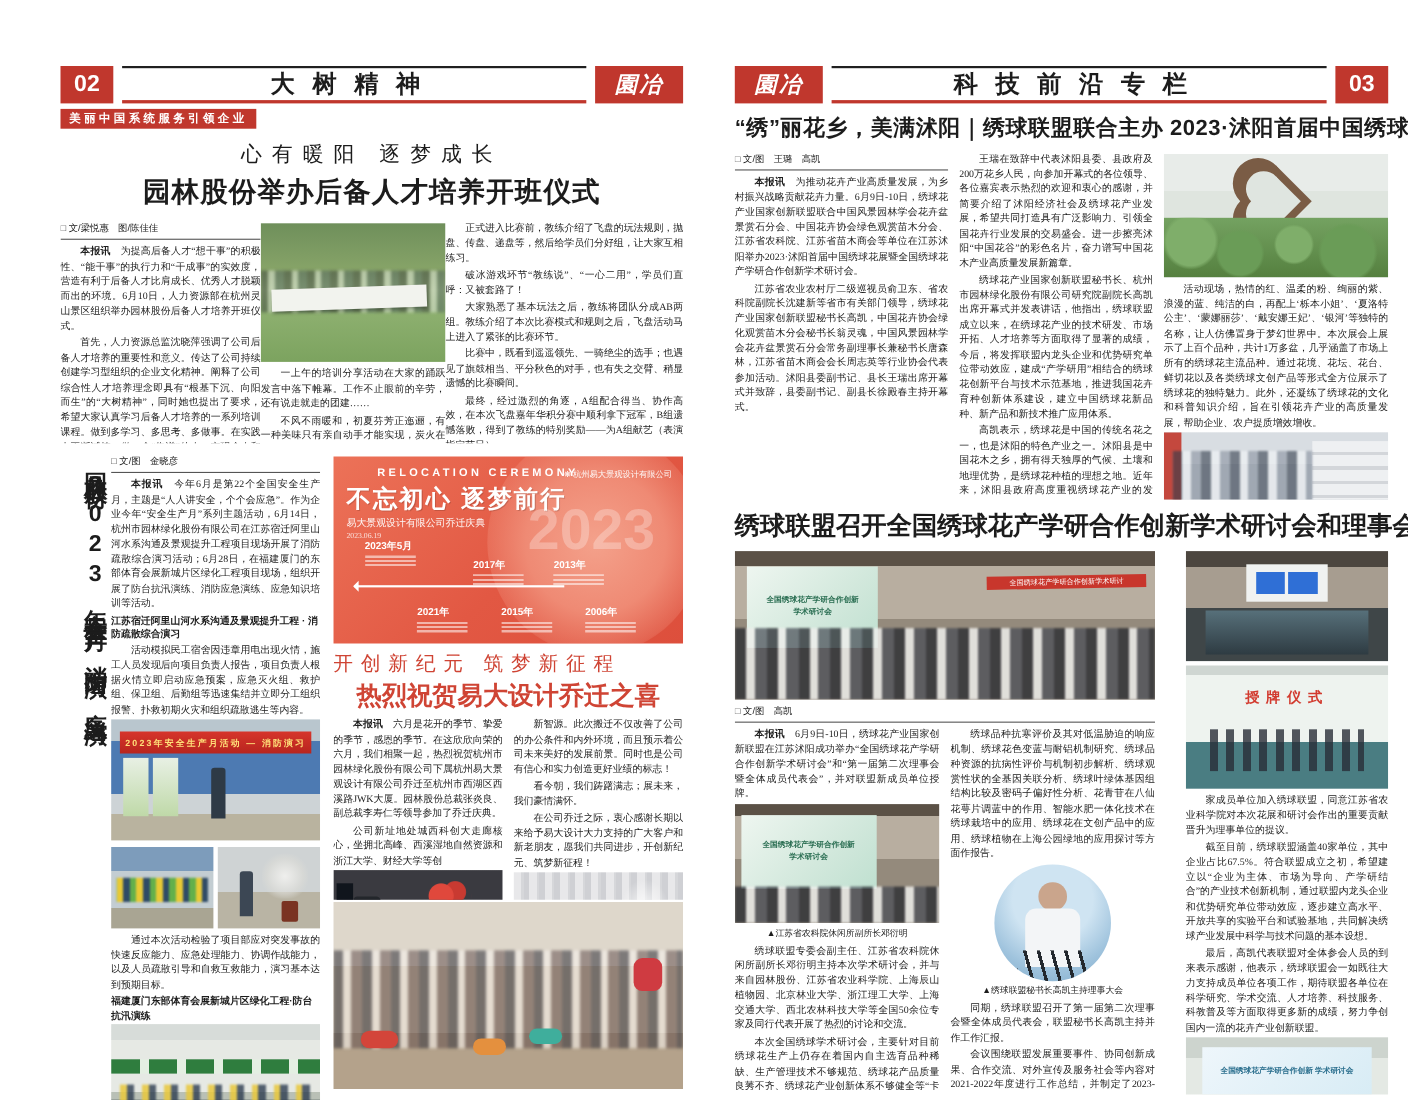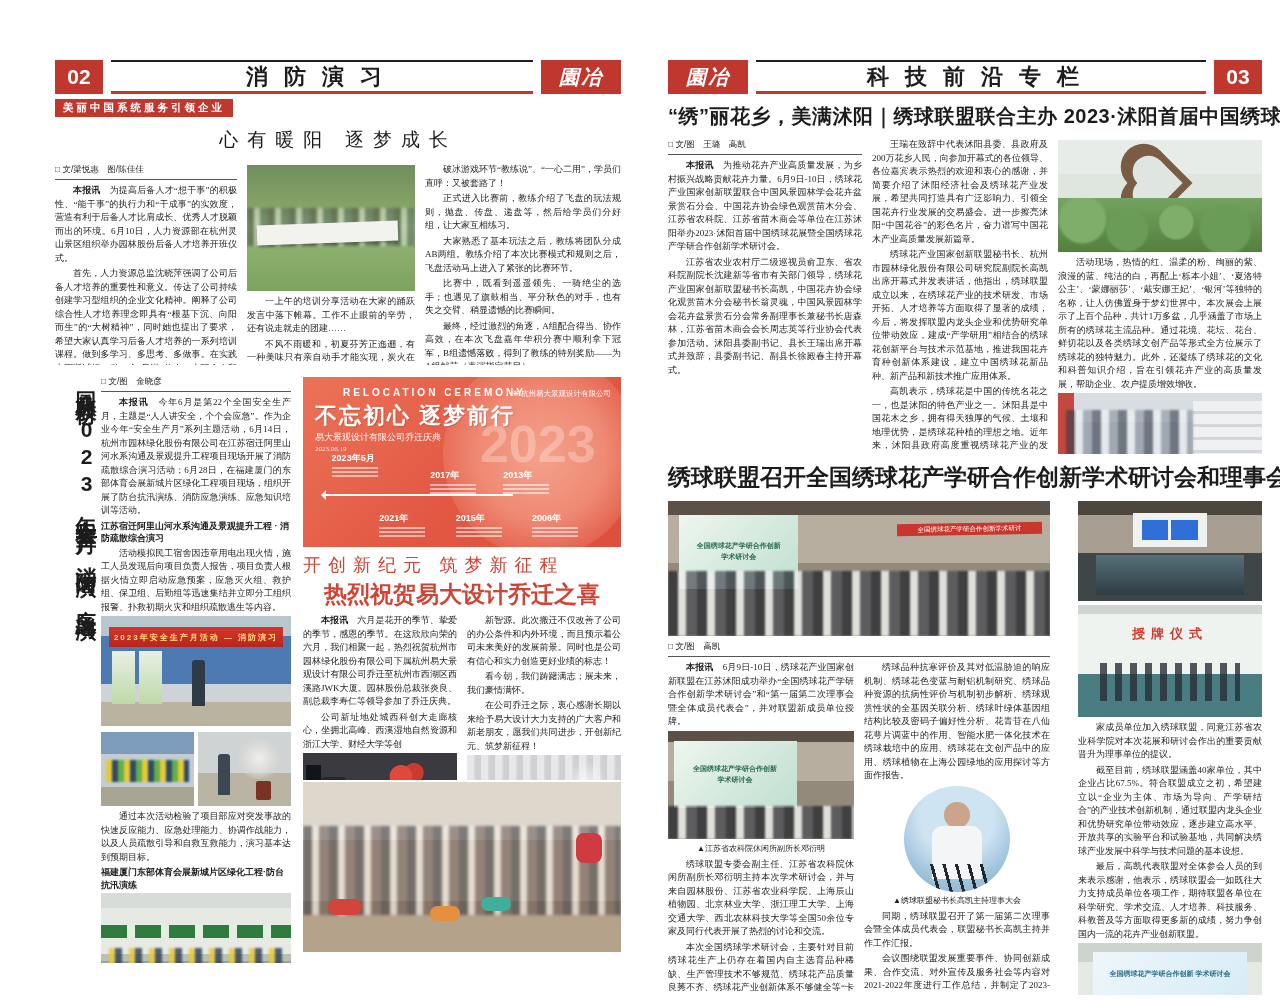--- a/index.html
+++ b/index.html
@@ -22,21 +22,21 @@
   .tagline{display:inline-block;background:var(--red);color:#fff;font-size:10.5px;font-weight:700;letter-spacing:3px;padding:2px 8px;margin-top:5px;font-family:var(--serif);}
 
   
   .kicker{text-align:center;font-size:19px;letter-spacing:9px;margin-top:10px;font-family:var(--serif);}
   .head1{text-align:center;font-family:var(--sans);font-weight:800;font-size:25px;margin-top:5px;letter-spacing:1px;}
   .byline{font-size:8.5px;color:#222;border-bottom:1px solid #555;padding:1px 0 3px;margin-bottom:4px;font-family:var(--sans);}
   .para{font-size:9px;line-height:1.5;margin:0 0 2px;text-align:justify;text-indent:2em;}
   .para b{font-family:var(--sans);}
   .subhead{font-family:var(--sans);font-weight:700;font-size:9px;line-height:1.4;margin:2px 0;}
   .caption{font-size:8px;text-align:center;margin:2px 0 4px;font-family:var(--sans);}
-  .cols{display:flex;gap:10px;}
+  .cols{display:flex;}
   .col{overflow:hidden;}
 
   
   .ph{position:relative;overflow:hidden;margin:2px 0 4px;}
   .ph-train{height:126px;background:linear-gradient(180deg,#6f8f5b 0%,#87a468 34%,#9cb97e 48%,#8fb171 60%,#7ca35f 100%);}
   .ph-train .strip{position:absolute;left:6%;right:10%;top:46%;height:16%;background:#f2f3ee;transform:rotate(-2deg);box-shadow:0 2px 3px rgba(0,0,0,.25);}
   .ph-train .crowd{position:absolute;left:0;right:0;top:34%;height:30%;background:repeating-linear-gradient(90deg,rgba(40,40,50,.5) 0 7px,rgba(240,240,240,.55) 7px 13px,rgba(60,70,90,.45) 13px 21px);filter:blur(1.5px);opacity:.8;}
   .ph-safety{height:110px;background:linear-gradient(180deg,#b9c6ce 0 18%,#4d7ab2 18% 62%,#cdd3d6 62% 78%,#b9b39f 78% 100%);}
   .ph-safety .banner{position:absolute;left:4%;right:4%;top:10%;height:18%;background:linear-gradient(180deg,#d6352b,#b8251e);color:#ffe27a;font-family:var(--sans);font-weight:700;font-size:8px;display:flex;align-items:center;justify-content:center;letter-spacing:2px;white-space:nowrap;overflow:hidden;}
   .ph-safety .poster1,.ph-safety .poster2{position:absolute;top:32%;width:12%;height:48%;background:linear-gradient(180deg,#e8f0e4,#bfd9a8);}
@@ -137,49 +137,50 @@
   .s2right{flex:1;overflow:hidden;}
 </style>
 </head>
 <body>
 
 <div class="canvas">
 
   <section class="page" id="pL">
     <div class="hdr">
       <div class="hbox hnum">02</div>
-      <div class="hmid">消防演习</div>
+      <div class="hmid">大树精神</div>
       <div class="hbox hlogo">園冶</div>
     </div>
     <div class="tagline">美丽中国系统服务引领企业</div>
 
     <div>
       <div class="kicker">心有暖阳 逐梦成长</div>
+      <div class="head1">园林股份举办后备人才培养开班仪式</div>
       <div class="cols a1cols">
         <div class="col" style="width:182px;flex:0 0 182px">
           <div class="byline">□ 文/梁悦惠　图/陈佳佳</div>
           <div>
               <p class="para"><b>本报讯</b>　为提高后备人才“想干事”的积极性、“能干事”的执行力和“干成事”的实效度，营造有利于后备人才比肩成长、优秀人才脱颖而出的环境。6月10日，人力资源部在杭州灵山景区组织举办园林股份后备人才培养开班仪式。</p>
               <p class="para">首先，人力资源总监沈晓萍强调了公司后备人才培养的重要性和意义。传达了公司持续创建学习型组织的企业文化精神。阐释了公司综合性人才培养理念即具有“根基下沉、向阳而生”的“大树精神”，同时她也提出了要求，希望大家认真学习后备人才培养的一系列培训课程。做到多学习、多思考、多做事。在实践中不断试炼。做一个“靠谱”的人，实现个人和公司共同成长、为公司发展做出贡献。</p>
             </div>
         </div>
         <div class="col" style="width:168px;flex:0 0 168px">
           <div class="ph ph-train">
             <div class="crowd"></div>
             <div class="strip"></div>
           </div>
           <div>
               <p class="para">一上午的培训分享活动在大家的踊跃发言中落下帷幕。工作不止眼前的辛劳，还有说走就走的团建……</p>
               <p class="para">不风不雨暖和，初夏芬芳正迤逦，有一种美味只有亲自动手才能实现，炭火在火炉里燃烧，烤肉滋滋发出声响。隔着屏幕都能闻到烧烤的香味……</p>
             </div>
         </div>
         <div class="col" style="flex:1">
           <div>
+              <p class="para">正式进入比赛前，教练介绍了飞盘的玩法规则，抛盘、传盘、递盘等，然后给学员们分好组，让大家互相练习。</p>
               <p class="para">破冰游戏环节“教练说”、“一心二用”，学员们直呼：又被套路了！</p>
-              <p class="para">正式进入比赛前，教练介绍了飞盘的玩法规则，抛盘、传盘、递盘等，然后给学员们分好组，让大家互相练习。</p>
               <p class="para">大家熟悉了基本玩法之后，教练将团队分成AB两组。教练介绍了本次比赛模式和规则之后，飞盘活动马上进入了紧张的比赛环节。</p>
               <p class="para">比赛中，既看到遥遥领先、一骑绝尘的选手；也遇见了旗鼓相当、平分秋色的对手，也有失之交臂、稍显遗憾的比赛瞬间。</p>
               <p class="para">最终，经过激烈的角逐，A组配合得当、协作高效，在本次飞盘嘉年华积分赛中顺利拿下冠军，B组遗憾落败，得到了教练的特别奖励——为A组献艺（表演指定节目）。</p>
             </div>
         </div>
       </div>
     </div>
 
     <div class="row2">
       <div class="vtitle">园林股份2023年安全生产月—消防演习·应急演习</div>

